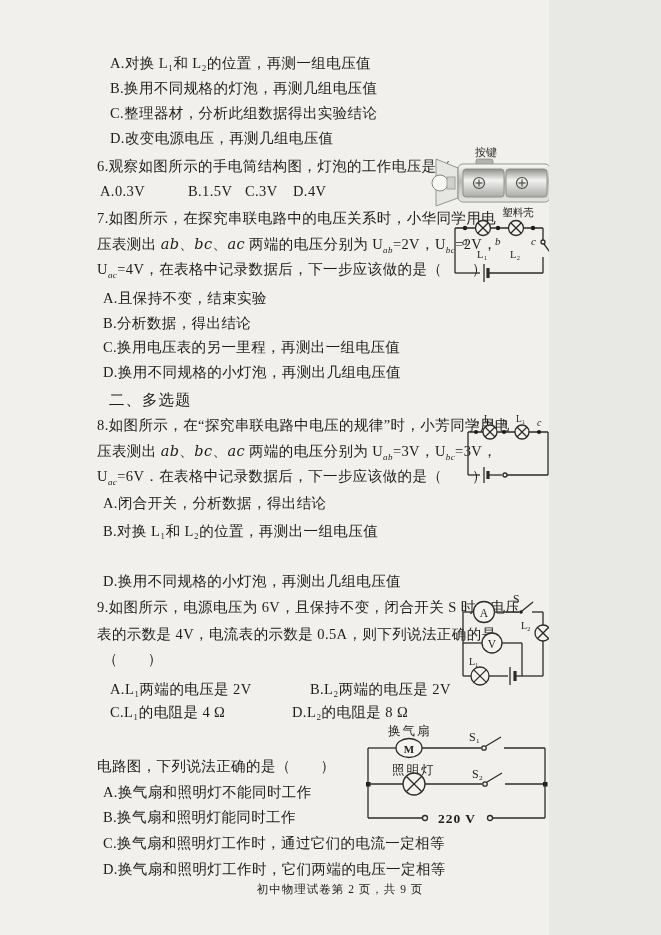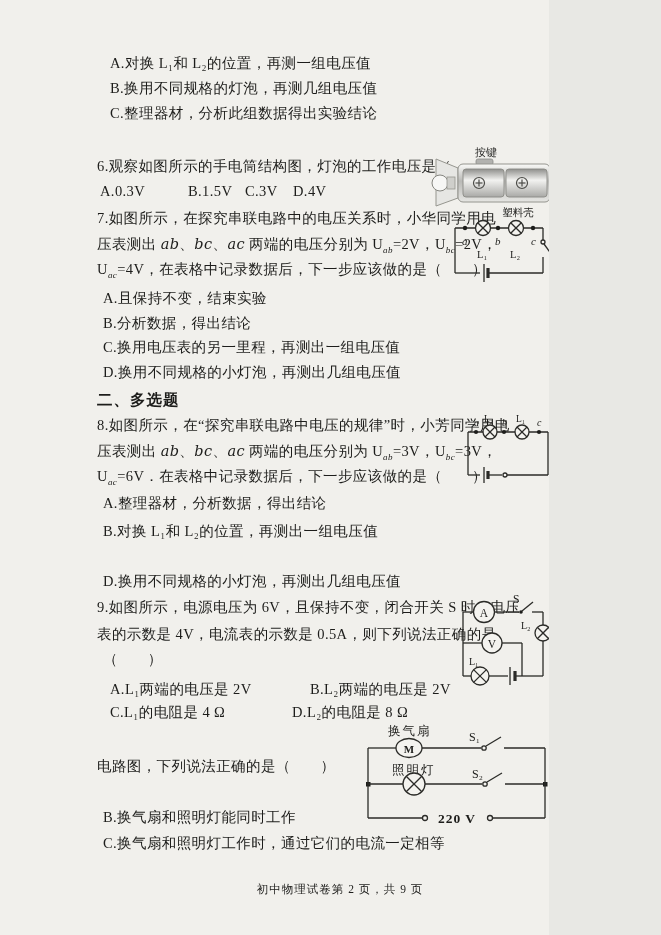--- a/index.html
+++ b/index.html
@@ -4,73 +4,76 @@
 <style>
   html,body{margin:0;padding:0;background:#e8e8e4;}
   .page{
     position:relative;width:549px;height:935px;background:#f1f0ec;
     font-family:"Liberation Serif","DejaVu Serif",serif;color:#1d1d1b;
     overflow:hidden;
   }
   .line{position:absolute;font-size:14.5px;line-height:17px;white-space:pre;letter-spacing:.4px;}
   .line sub{font-size:9px;font-style:italic;}
   .line i{font-family:"DejaVu Serif","Liberation Serif",serif;}
-  .sec{font-weight:bold;font-size:15.5px;letter-spacing:1px;}
+  .sec{font-weight:normal;font-size:15.5px;letter-spacing:1px;margin-left:12px;}
   .footer{position:absolute;left:0;top:882px;width:680px;text-align:center;font-size:11.5px;letter-spacing:1px;}
   svg{position:absolute;overflow:visible;}
   svg text{font-family:"Liberation Serif","DejaVu Serif",serif;fill:#1d1d1b;}
   svg .it{font-style:italic;}
   svg .wire{stroke:#2b2b28;stroke-width:1.3;fill:none;}
   svg .thick{stroke:#2b2b28;stroke-width:3.2;fill:none;}
   svg .comp{stroke:#2b2b28;stroke-width:1.3;fill:#f4f3ef;}
   svg .dot{fill:#1d1d1b;stroke:none;}
 </style>
 </head>
 <body>
 
 <div class="page">
 
   <div class="line" style="left:110px;top:55px">A.对换 L₁和 L₂的位置，再测一组电压值</div>
   <div class="line" style="left:110px;top:80px">B.换用不同规格的灯泡，再测几组电压值</div>
   <div class="line" style="left:110px;top:105px">C.整理器材，分析此组数据得出实验结论</div>
+  <div class="line" style="left:110px;top:130px">D.改变电源电压，再测几组电压值</div>
 
   <div class="line" style="left:97px;top:158px">6.观察如图所示的手电筒结构图，灯泡的工作电压是（　　）</div>
   <div class="line" style="left:100px;top:183px">A.0.3V</div>
   <div class="line" style="left:188px;top:183px">B.1.5V</div>
   <div class="line" style="left:245px;top:183px">C.3V</div>
   <div class="line" style="left:293px;top:183px">D.4V</div>
 
   <div class="line" style="left:97px;top:210px">7.如图所示，在探究串联电路中的电压关系时，小华同学用电</div>
   <div class="line" style="left:97px;top:236px">压表测出 <i>ab</i>、<i>bc</i>、<i>ac</i> 两端的电压分别为 U<sub>ab</sub>=2V，U<sub>bc</sub>=2V，</div>
   <div class="line" style="left:97px;top:261px">U<sub>ac</sub>=4V，在表格中记录数据后，下一步应该做的是（　　）</div>
   <div class="line" style="left:103px;top:290px">A.且保持不变，结束实验</div>
   <div class="line" style="left:103px;top:315px">B.分析数据，得出结论</div>
   <div class="line" style="left:103px;top:339px">C.换用电压表的另一里程，再测出一组电压值</div>
   <div class="line" style="left:103px;top:364px">D.换用不同规格的小灯泡，再测出几组电压值</div>
 
   <div class="line sec" style="left:97px;top:391px">二、多选题</div>
 
   <div class="line" style="left:97px;top:417px">8.如图所示，在“探究串联电路中电压的规律”时，小芳同学用电</div>
   <div class="line" style="left:97px;top:443px">压表测出 <i>ab</i>、<i>bc</i>、<i>ac</i> 两端的电压分别为 U<sub>ab</sub>=3V，U<sub>bc</sub>=3V，</div>
   <div class="line" style="left:97px;top:468px">U<sub>ac</sub>=6V．在表格中记录数据后，下一步应该做的是（　　）</div>
-  <div class="line" style="left:103px;top:495px">A.整理器材，分析数据，得出结论</div>
+  <div class="line" style="left:103px;top:495px">A.闭合开关，分析数据，得出结论</div>
   <div class="line" style="left:103px;top:523px">B.对换 L₁和 L₂的位置，再测出一组电压值</div>
   <div class="line" style="left:103px;top:573px">D.换用不同规格的小灯泡，再测出几组电压值</div>
 
   <div class="line" style="left:97px;top:599px">9.如图所示，电源电压为 6V，且保持不变，闭合开关 S 时，电压</div>
   <div class="line" style="left:97px;top:626px">表的示数是 4V，电流表的示数是 0.5A，则下列说法正确的是</div>
   <div class="line" style="left:103px;top:651px">（　　）</div>
   <div class="line" style="left:110px;top:681px">A.L₁两端的电压是 2V</div>
   <div class="line" style="left:310px;top:681px">B.L₂两端的电压是 2V</div>
   <div class="line" style="left:110px;top:704px">C.L₁的电阻是 4 Ω</div>
   <div class="line" style="left:292px;top:704px">D.L₂的电阻是 8 Ω</div>
 
   <div class="line" style="left:97px;top:758px">电路图，下列说法正确的是（　　）</div>
+  <div class="line" style="left:103px;top:784px">A.换气扇和照明灯不能同时工作</div>
   <div class="line" style="left:103px;top:809px">B.换气扇和照明灯能同时工作</div>
   <div class="line" style="left:103px;top:835px">C.换气扇和照明灯工作时，通过它们的电流一定相等</div>
+  <div class="line" style="left:103px;top:861px">D.换气扇和照明灯工作时，它们两端的电压一定相等</div>
 
   <div class="footer">初中物理试卷第 2 页，共 9 页</div>
 
   <svg style="left:430px;top:145px" width="135" height="75" viewBox="0 0 135 75">
     <defs>
       <linearGradient id="gBar" x1="0" y1="0" x2="0" y2="1">
         <stop offset="0" stop-color="#fafaf8"></stop>
           <stop offset="0.45" stop-color="#b9b9b6"></stop>
           <stop offset="1" stop-color="#e6e6e3"></stop>
       </linearGradient>

